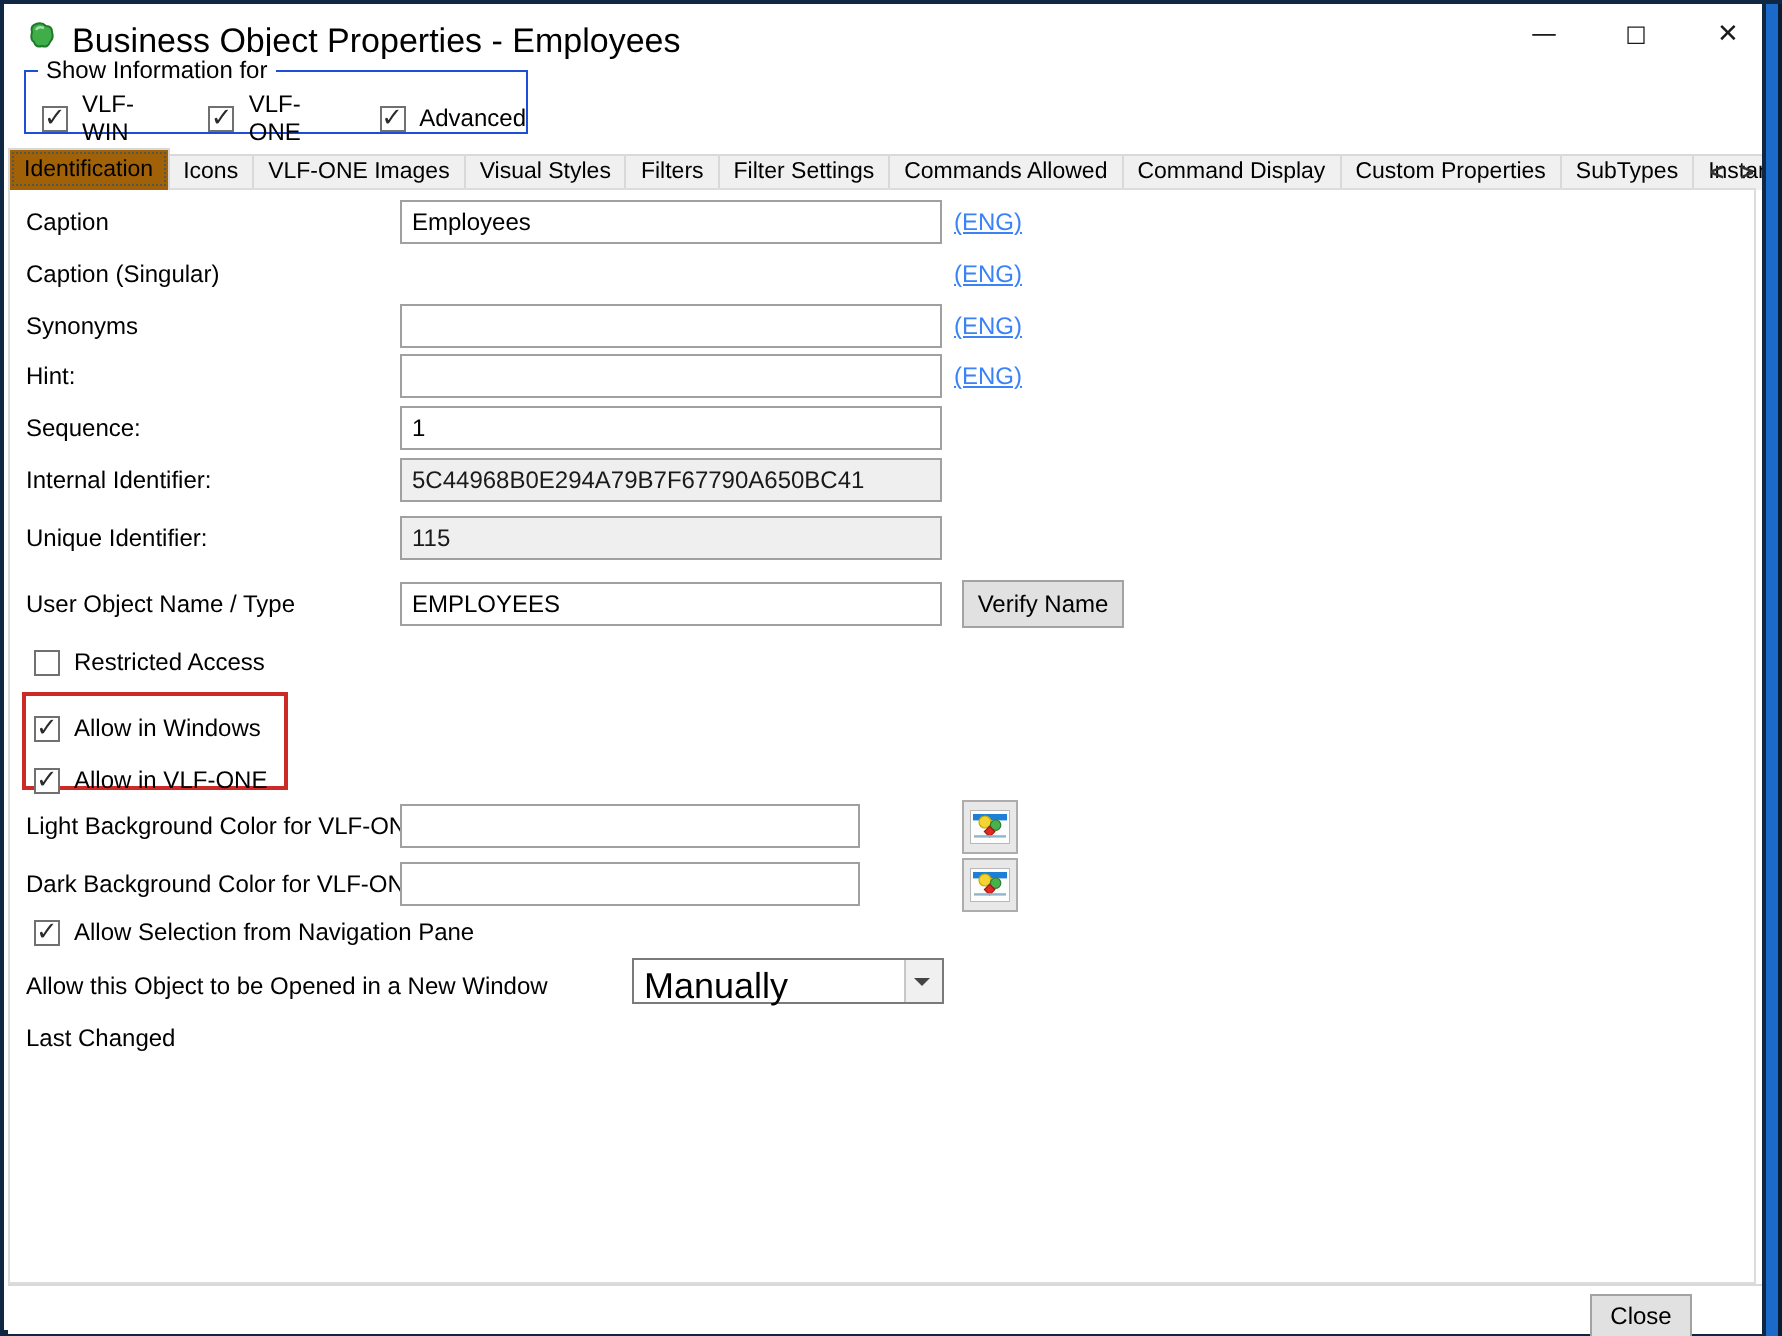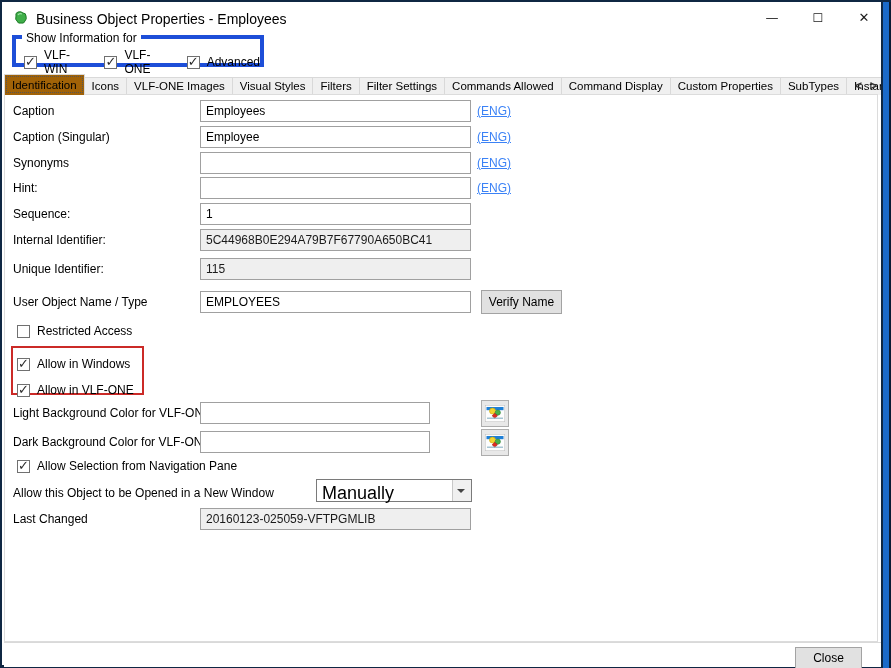--- a/index.html
+++ b/index.html
@@ -8,27 +8,27 @@
 
   .frame { position:absolute; left:0; top:0; width:891px; height:668px;
            border-top:2px solid #0f2743; border-left:2px solid #0f2743; border-bottom:3px solid #0f2743; background:#fff; }
   .right-strip { position:absolute; right:0; top:0; width:10px; height:668px;
            background:linear-gradient(to right,#0f2743 0 2px,#1b6ac9 2px 8px,#0a1c33 8px 10px); }
   .inner { position:absolute; left:2px; top:2px; width:879px; height:663px; background:#fff; }
 
   
   .titlebar { position:absolute; left:0; top:0; width:100%; height:28px; background:#fff; }
   .app-icon { position:absolute; left:9px; top:6px; width:16px; height:16px; }
-  .title-text { position:absolute; left:32px; top:7px; font-size:14px; }
+  .title-text { position:absolute; left:32px; top:7px; font-size:17px; }
   .winbtn { position:absolute; top:0; width:32px; height:28px; border:none; background:transparent;
             font-size:13px; color:#1a1a1a; text-align:center; line-height:28px; cursor:default; font-family:"DejaVu Sans",sans-serif; }
   .winbtn.min { left:752px; } .winbtn.max { left:798px; font-size:12px; } .winbtn.cls { left:844px; }
 
   
-  .groupbox { position:absolute; left:8px; top:31px; width:252px; height:32px; border:4px solid #1d4ed8; }
+  .groupbox { position:absolute; left:8px; top:31px; width:252px; height:32px; border:1px solid #1d4ed8; }
   .groupbox .glabel { position:absolute; left:6px; top:-8px; background:#fff; padding:0 4px; font-size:12px; }
   .gopts { position:absolute; left:8px; top:9px; display:flex; gap:34px; }
 
   
   .cbrow { display:flex; align-items:center; gap:7px; }
   .cb { width:13px; height:13px; border:1px solid #707070; background:#fff; display:inline-block;
         position:relative; flex:none; }
   .cb .mark { position:absolute; left:0px; top:-3px; font-size:13px; color:#2b2b2b; line-height:15px; }
 
   
@@ -59,21 +59,21 @@
                display:flex; align-items:center; justify-content:center; }
   .txt.short { width:230px; }
 
   .combo { position:absolute; left:311px; top:384px; width:156px; height:23px; border:1px solid #7a7a7a; background:#fff; }
   .combo .val { position:absolute; left:5px; top:3px; font-size:18px; }
   .combo .drop { position:absolute; right:0; top:0; width:19px; height:100%; background:#f0f0f0; border-left:1px solid #c8c8c8; }
   .combo .arrow { position:absolute; right:6px; top:9px; width:0; height:0; border-left:4px solid transparent;
                   border-right:4px solid transparent; border-top:4px solid #444; }
 
   .divider { position:absolute; left:0; top:638px; width:879px; border-top:1px solid #d9d9d9; }
-  .closebtn { position:absolute; left:791px; top:643px; width:67px; height:22px; }
+  .closebtn { position:absolute; left:791px; top:643px; width:51px; height:22px; }
 </style>
 </head>
 <body>
 
 <div class="frame">
 <div class="inner">
 
   <div class="titlebar">
     <svg class="app-icon" viewBox="0 0 16 16">
       <path d="M3 6 Q2 3 5 2 Q8 1 10 3 Q13 3 13 6 Q14 9 12 11 Q11 14 8 13 Q5 14 4 11 Q2 10 3 6 Z" fill="#3fae49" stroke="#1e7a28" stroke-width="1"></path>
@@ -127,21 +127,20 @@
     <span>&gt;</span>
   </div>
 
   <div class="panel">
 
     <span class="lbl" style="top:9px">Caption</span>
     <input class="txt" style="top: 5px;" value="Employees">
     <a class="eng" style="top:9px" href="#">(ENG)</a>
 
     <span class="lbl" style="top:35px">Caption (Singular)</span>
-    <input class="txt" style="top: 31px;" value="Employee">
     <a class="eng" style="top:35px" href="#">(ENG)</a>
 
     <span class="lbl" style="top:61px">Synonyms</span>
     <input class="txt" style="top: 57px;" value="">
     <a class="eng" style="top:61px" href="#">(ENG)</a>
 
     <span class="lbl" style="top:86px">Hint:</span>
     <input class="txt" style="top: 82px;" value="">
     <a class="eng" style="top:86px" href="#">(ENG)</a>
 
@@ -214,21 +213,20 @@
 
     <span class="lbl" style="top:391px">Allow this Object to be Opened in a New Window</span>
     <div class="combo">
       <span class="val">Manually</span>
       <span class="drop">
             <span class="arrow"></span>
           </span>
     </div>
 
     <span class="lbl" style="top:417px">Last Changed</span>
-    <input class="txt ro" style="top: 413px;" readonly="" value="20160123-025059-VFTPGMLIB">
 
   </div>
 
   <div class="divider"></div>
   <button class="btn closebtn">Close</button>
 
 </div>
 <div class="right-strip"></div>
 </div>
 

